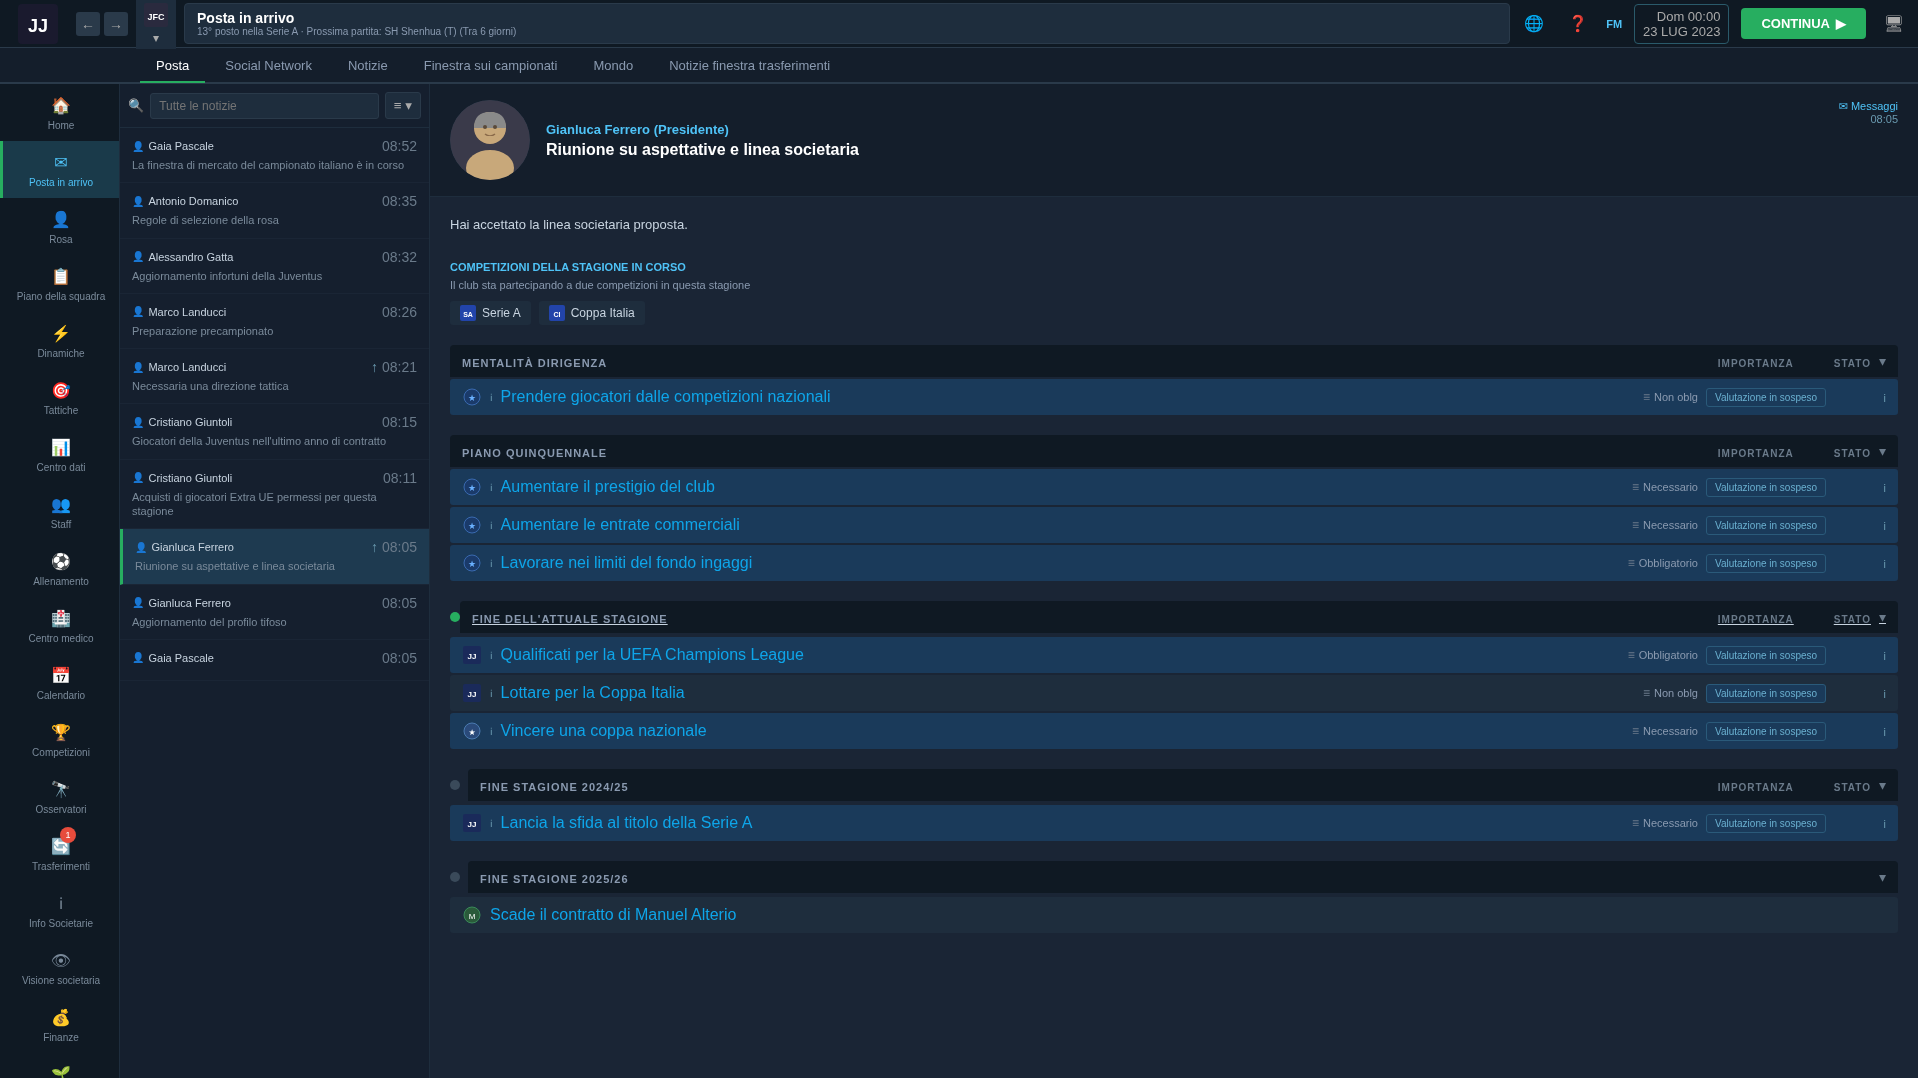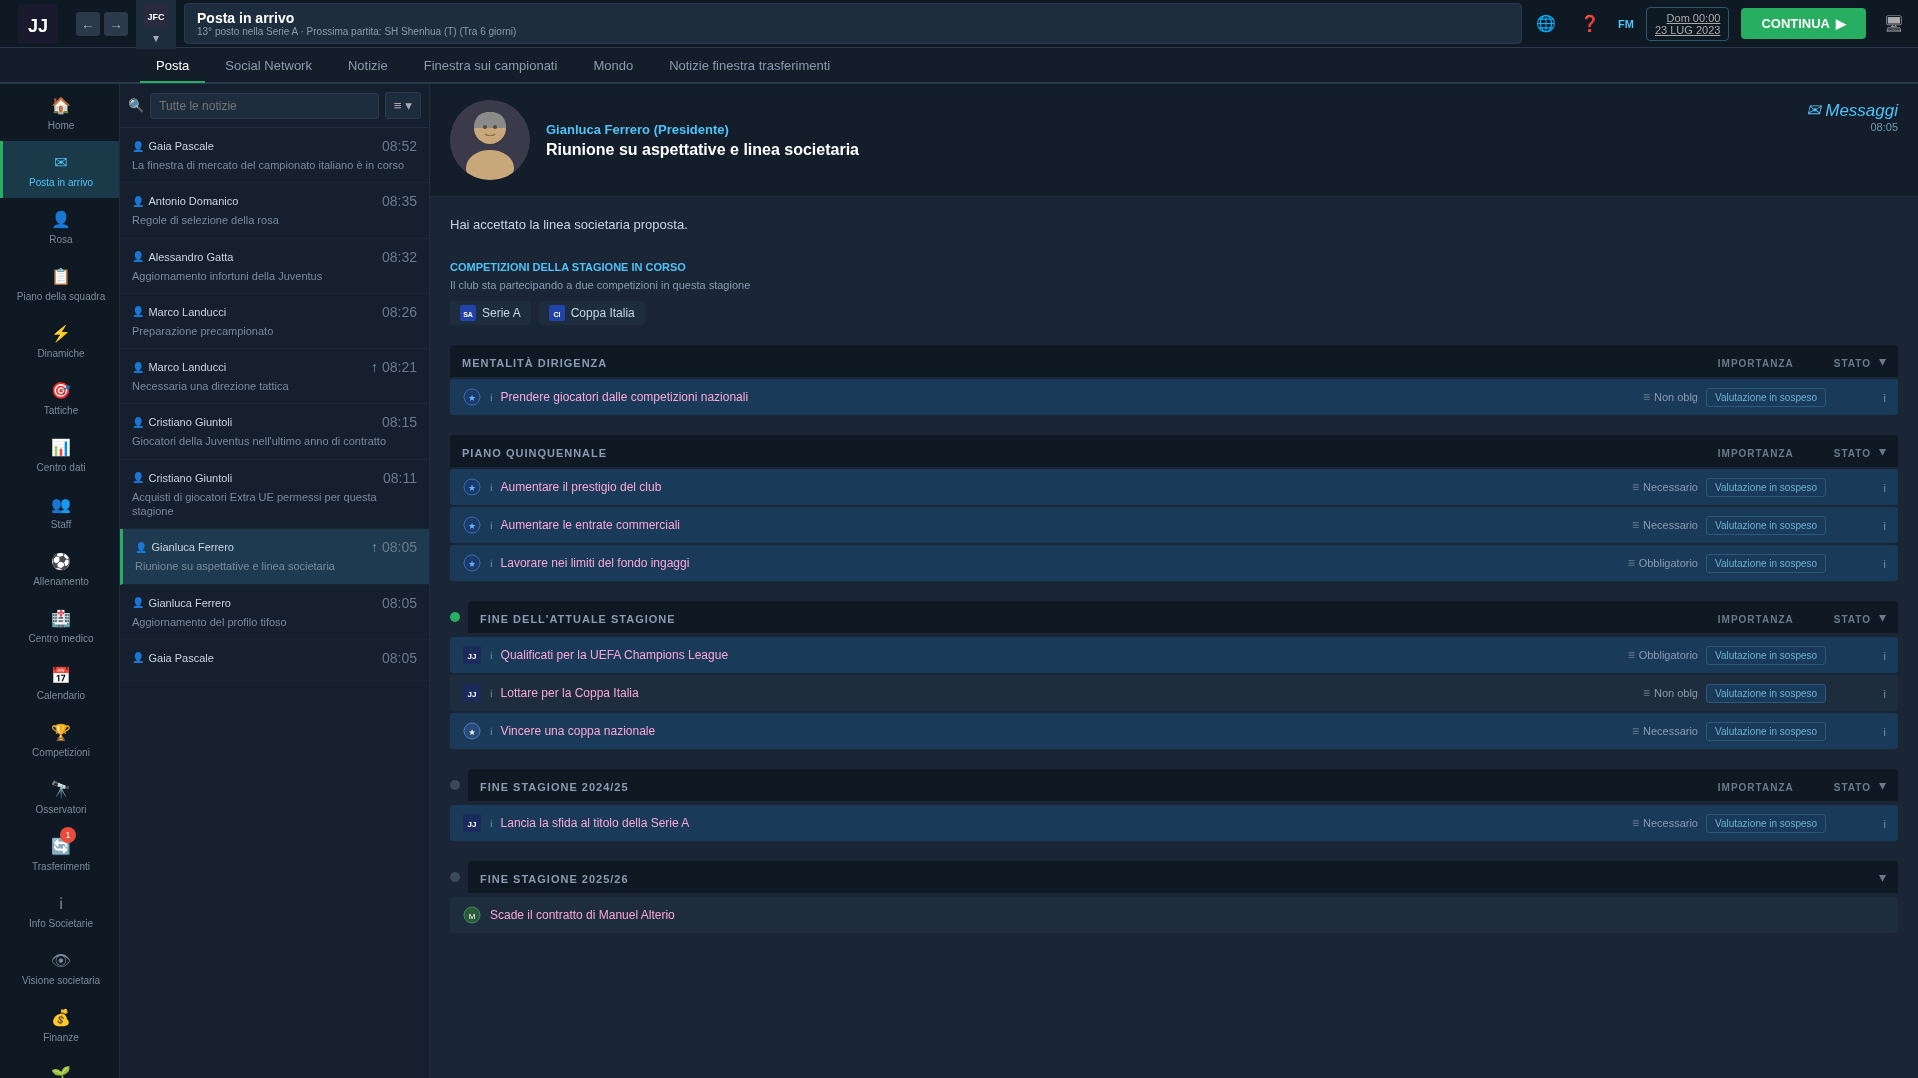--- a/index.html
+++ b/index.html
@@ -10,21 +10,21 @@
     .logo-area { width: 60px; display: flex; align-items: center; justify-content: center; }
     .logo-svg { width: 40px; height: 40px; }
     .nav-arrows { display: flex; gap: 4px; }
     .nav-btn { width: 24px; height: 24px; background: #2a3a4a; border: none; color: #aaa; cursor: pointer; border-radius: 3px; display: flex; align-items: center; justify-content: center; font-size: 14px; }
     .team-badge { display: flex; align-items: center; gap: 4px; padding: 4px 8px; background: #1e2d3d; border-radius: 0; flex-direction: column; }
     .search-bar { flex: 1; background: #1e2d3d; border: 1px solid #2a3a4a; border-radius: 4px; padding: 6px 12px; color: #c8d4e0; display: flex; flex-direction: column; justify-content: center; }
     .search-title { font-size: 14px; font-weight: bold; color: #fff; }
     .search-subtitle { font-size: 10px; color: #8a9ab0; }
     .top-right { display: flex; align-items: center; gap: 12px; margin-left: auto; }
     .icon-btn { width: 32px; height: 32px; background: none; border: none; color: #aaa; cursor: pointer; display: flex; align-items: center; justify-content: center; font-size: 16px; }
-    .date-display { text-align: right; font-size: 11px; color: #aaa; border: 1px solid #2a5a6a; padding: 4px 8px; border-radius: 4px; text-decoration: underline; }
+    .date-display { text-align: right; font-size: 13px; color: #aaa; border: 1px solid #2a5a6a; padding: 4px 8px; border-radius: 4px; }
     .continue-btn { background: #27ae60; color: #fff; border: none; padding: 8px 20px; border-radius: 4px; font-weight: bold; cursor: pointer; font-size: 13px; display: flex; align-items: center; gap: 6px; }
 
     
     .tabs-bar { display: flex; align-items: center; height: 36px; background: #141e2b; border-bottom: 2px solid #2a3a4a; padding: 0 140px; gap: 4px; }
     .tab { padding: 8px 16px; color: #8a9ab0; cursor: pointer; border-bottom: 2px solid transparent; font-size: 13px; margin-bottom: -2px; }
     .tab.active { color: #fff; border-bottom: 2px solid #27ae60; }
 
     
     .main-layout { display: flex; height: calc(1078px - 84px); }
 
@@ -49,38 +49,38 @@
     .msg-preview { color: #7a8a9a; font-size: 11px; line-height: 1.3; }
 
     
     .right-panel { flex: 1; background: #1a2535; overflow-y: auto; }
     .message-header { display: flex; align-items: center; gap: 16px; padding: 16px 20px; background: #141e2b; border-bottom: 1px solid #1e2d3d; position: relative; }
     .avatar-container { width: 80px; height: 80px; border-radius: 50%; overflow: hidden; background: #2a3a4a; display: flex; align-items: center; justify-content: center; }
     .message-title-area { flex: 1; }
     .sender-name { color: #4fc3f7; font-size: 13px; font-weight: bold; }
     .message-subject { color: #fff; font-size: 16px; font-weight: bold; margin-top: 4px; }
     .msg-timestamp { position: absolute; right: 20px; top: 16px; text-align: right; font-size: 11px; color: #6a9ab0; }
-    .msg-timestamp-label { color: #4fc3f7; font-size: 17px; font-style: italic; }
+    .msg-timestamp-label { color: #4fc3f7; font-size: 11px; }
 
     
     .message-body { padding: 20px; }
     .accepted-text { color: #c8d4e0; margin-bottom: 29px; font-size: 13px; }
     .section-header { color: #4fc3f7; font-size: 11px; font-weight: bold; margin-bottom: 6px; text-transform: uppercase; }
     .section-subtitle { color: #8a9ab0; font-size: 11px; margin-bottom: 10px; }
     .competition-badges { display: flex; gap: 8px; margin-bottom: 20px; }
     .comp-badge { display: flex; align-items: center; gap: 6px; background: #1e2d3d; padding: 4px 10px; border-radius: 3px; font-size: 12px; color: #c8d4e0; }
     .comp-icon { width: 16px; height: 16px; display: flex; align-items: center; justify-content: center; font-size: 10px; }
 
     
     .obj-section { margin-bottom: 20px; }
     .obj-section-header { padding: 8px 12px; background: #0f1923; border-radius: 4px 4px 0 0; font-size: 11px; font-weight: bold; color: #8a9ab0; text-transform: uppercase; letter-spacing: 1px; margin-bottom: 2px; display: flex; align-items: flex-end; gap: 8px; }
     .obj-section-title { flex: 1; }
     .obj-row { display: flex; align-items: center; padding: 8px 12px; background: #1e2d3d; margin-bottom: 2px; border-radius: 3px; gap: 8px; }
     .obj-icon { width: 20px; height: 20px; display: flex; align-items: center; justify-content: center; font-size: 12px; }
-    .obj-label { flex: 1; font-size: 12px; color: #f9a8d4; }
+    .obj-label { flex: 1; font-size: 16px; color: #0ea5e9; }
     .obj-importance { width: 120px; text-align: right; font-size: 11px; color: #8a9ab0; display: flex; align-items: center; justify-content: flex-end; gap: 4px; }
     .obj-status { width: 180px; display: flex; justify-content: space-between; align-items: center; gap: 0; }
     .status-badge { background: #1a3a5a; border: 1px solid #2a5a7a; color: #6ab0d0; font-size: 10px; padding: 3px 8px; border-radius: 3px; }
     .status-info { color: #6a9ab0; font-size: 11px; cursor: pointer; }
     .chevron-btn { background: none; border: none; color: #6a7a8a; cursor: pointer; font-size: 14px; }
     .section-dot { width: 10px; height: 10px; border-radius: 50%; background: #3a4a5a; display: inline-block; }
     .section-dot.active { background: #27ae60; }
 
     
     ::-webkit-scrollbar { width: 6px; }
@@ -442,21 +442,21 @@
             <span style="font-size:12px; color:#6a7a8a;">≡</span> Obbligatorio
           </div>
           <div class="obj-status">
             <span class="status-badge">Valutazione in sospeso</span>
             <span class="status-info">ℹ</span>
           </div>
         </div>
       </div>
 
       <div class="obj-section">
-        <div style="display:flex; align-items:center; gap:8px; margin-bottom:4px;">
+        <div style="display:flex; align-items:center; margin-bottom:4px;text-decoration:underline;">
           <span class="section-dot active"></span>
           <div class="obj-section-header" style="flex:1; margin-bottom:0;">
             <div class="obj-section-title">FINE DELL'ATTUALE STAGIONE</div>
             <div style="font-size:10px; color:#6a7a8a; display:flex; gap:40px;">
               <span>IMPORTANZA</span>
               <span>STATO</span>
             </div>
             <button class="chevron-btn">▾</button>
           </div>
         </div>

